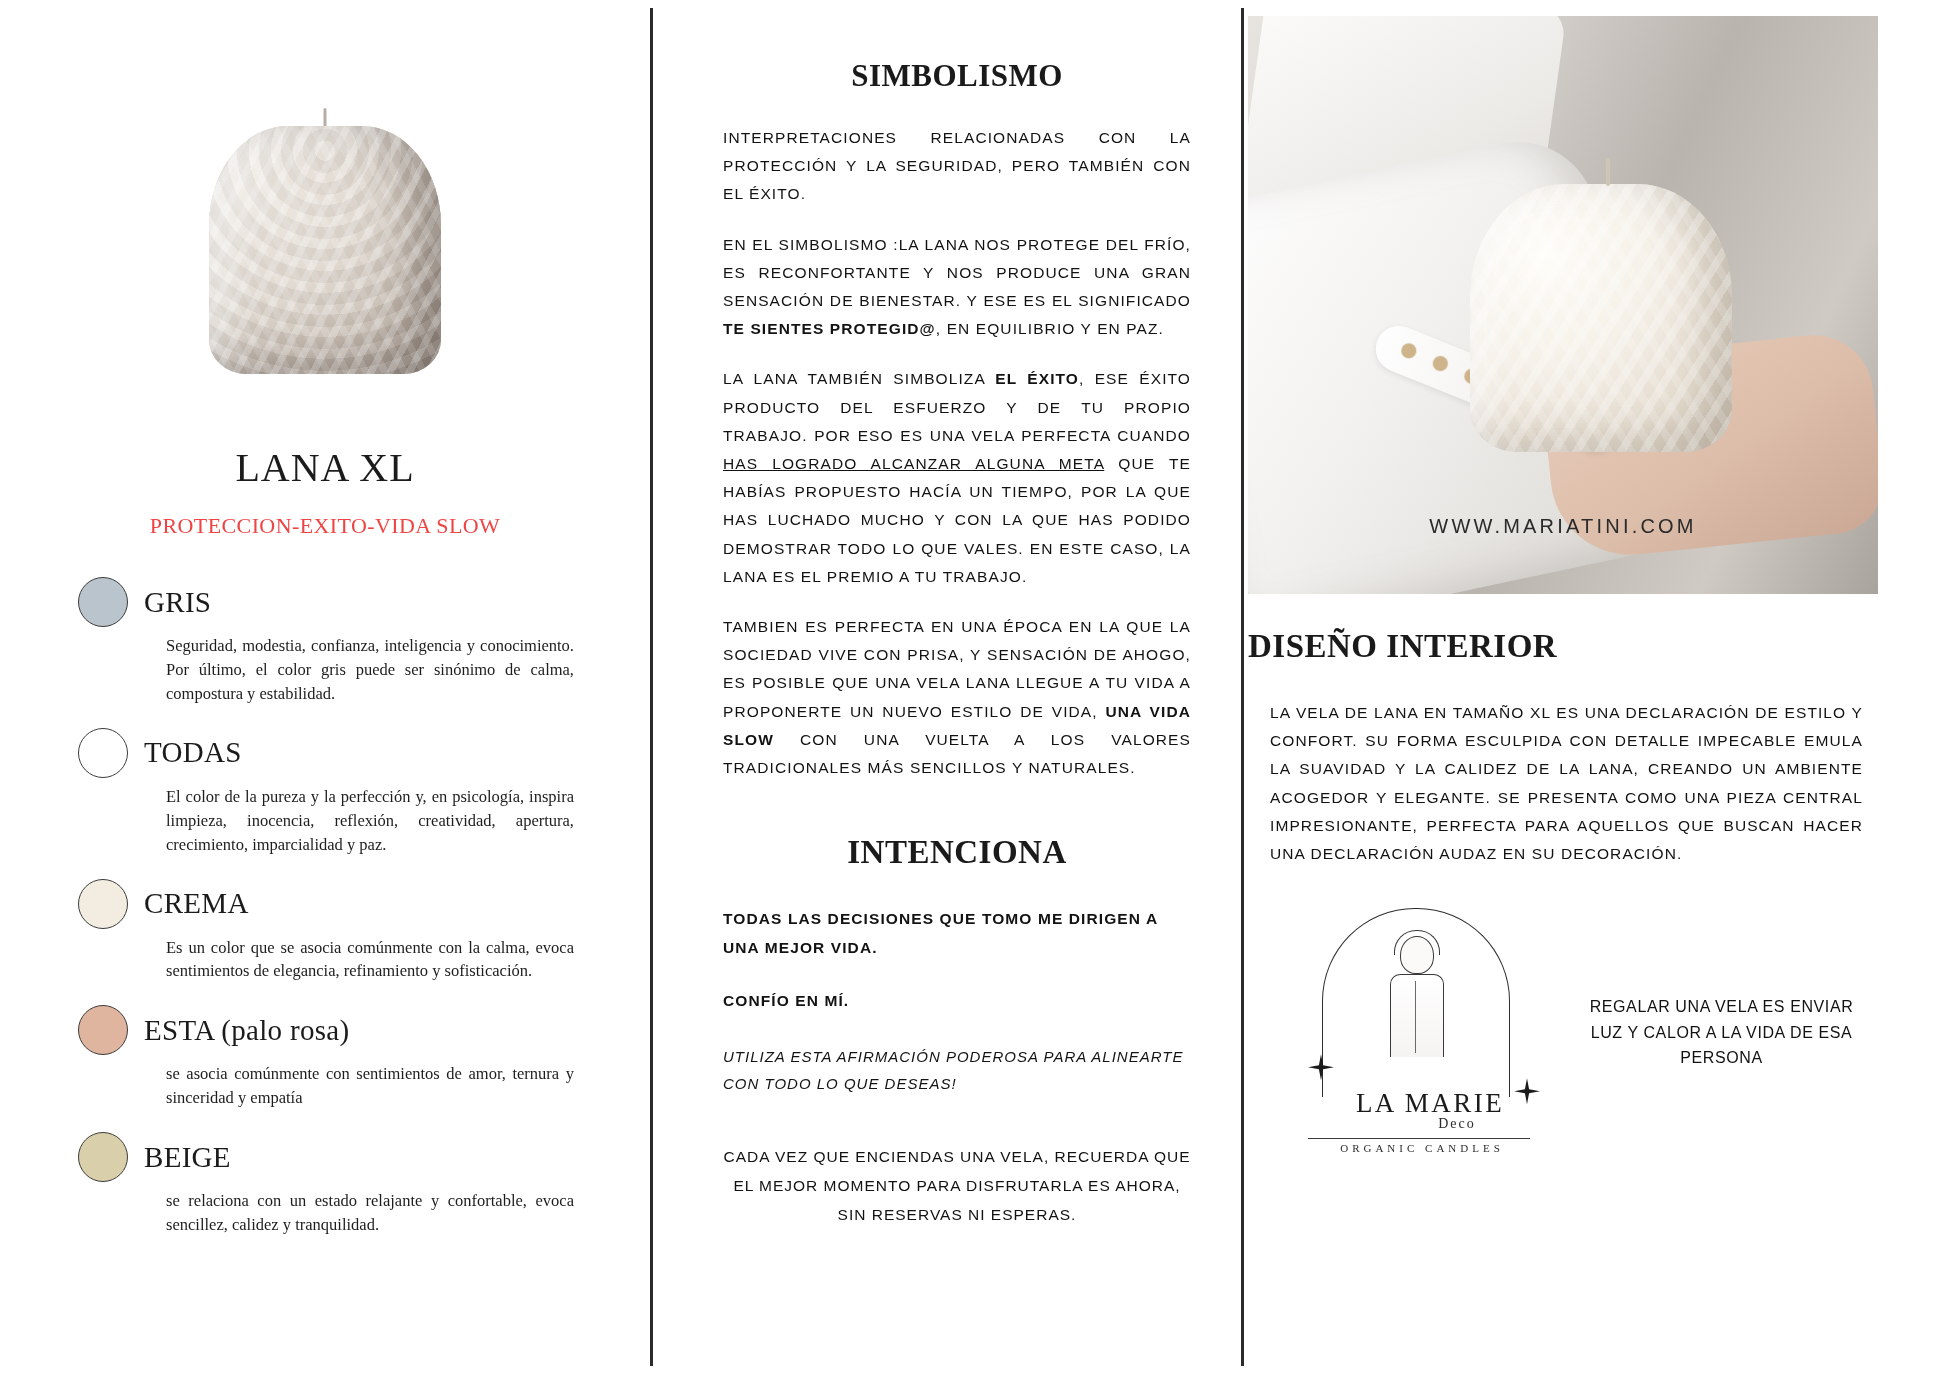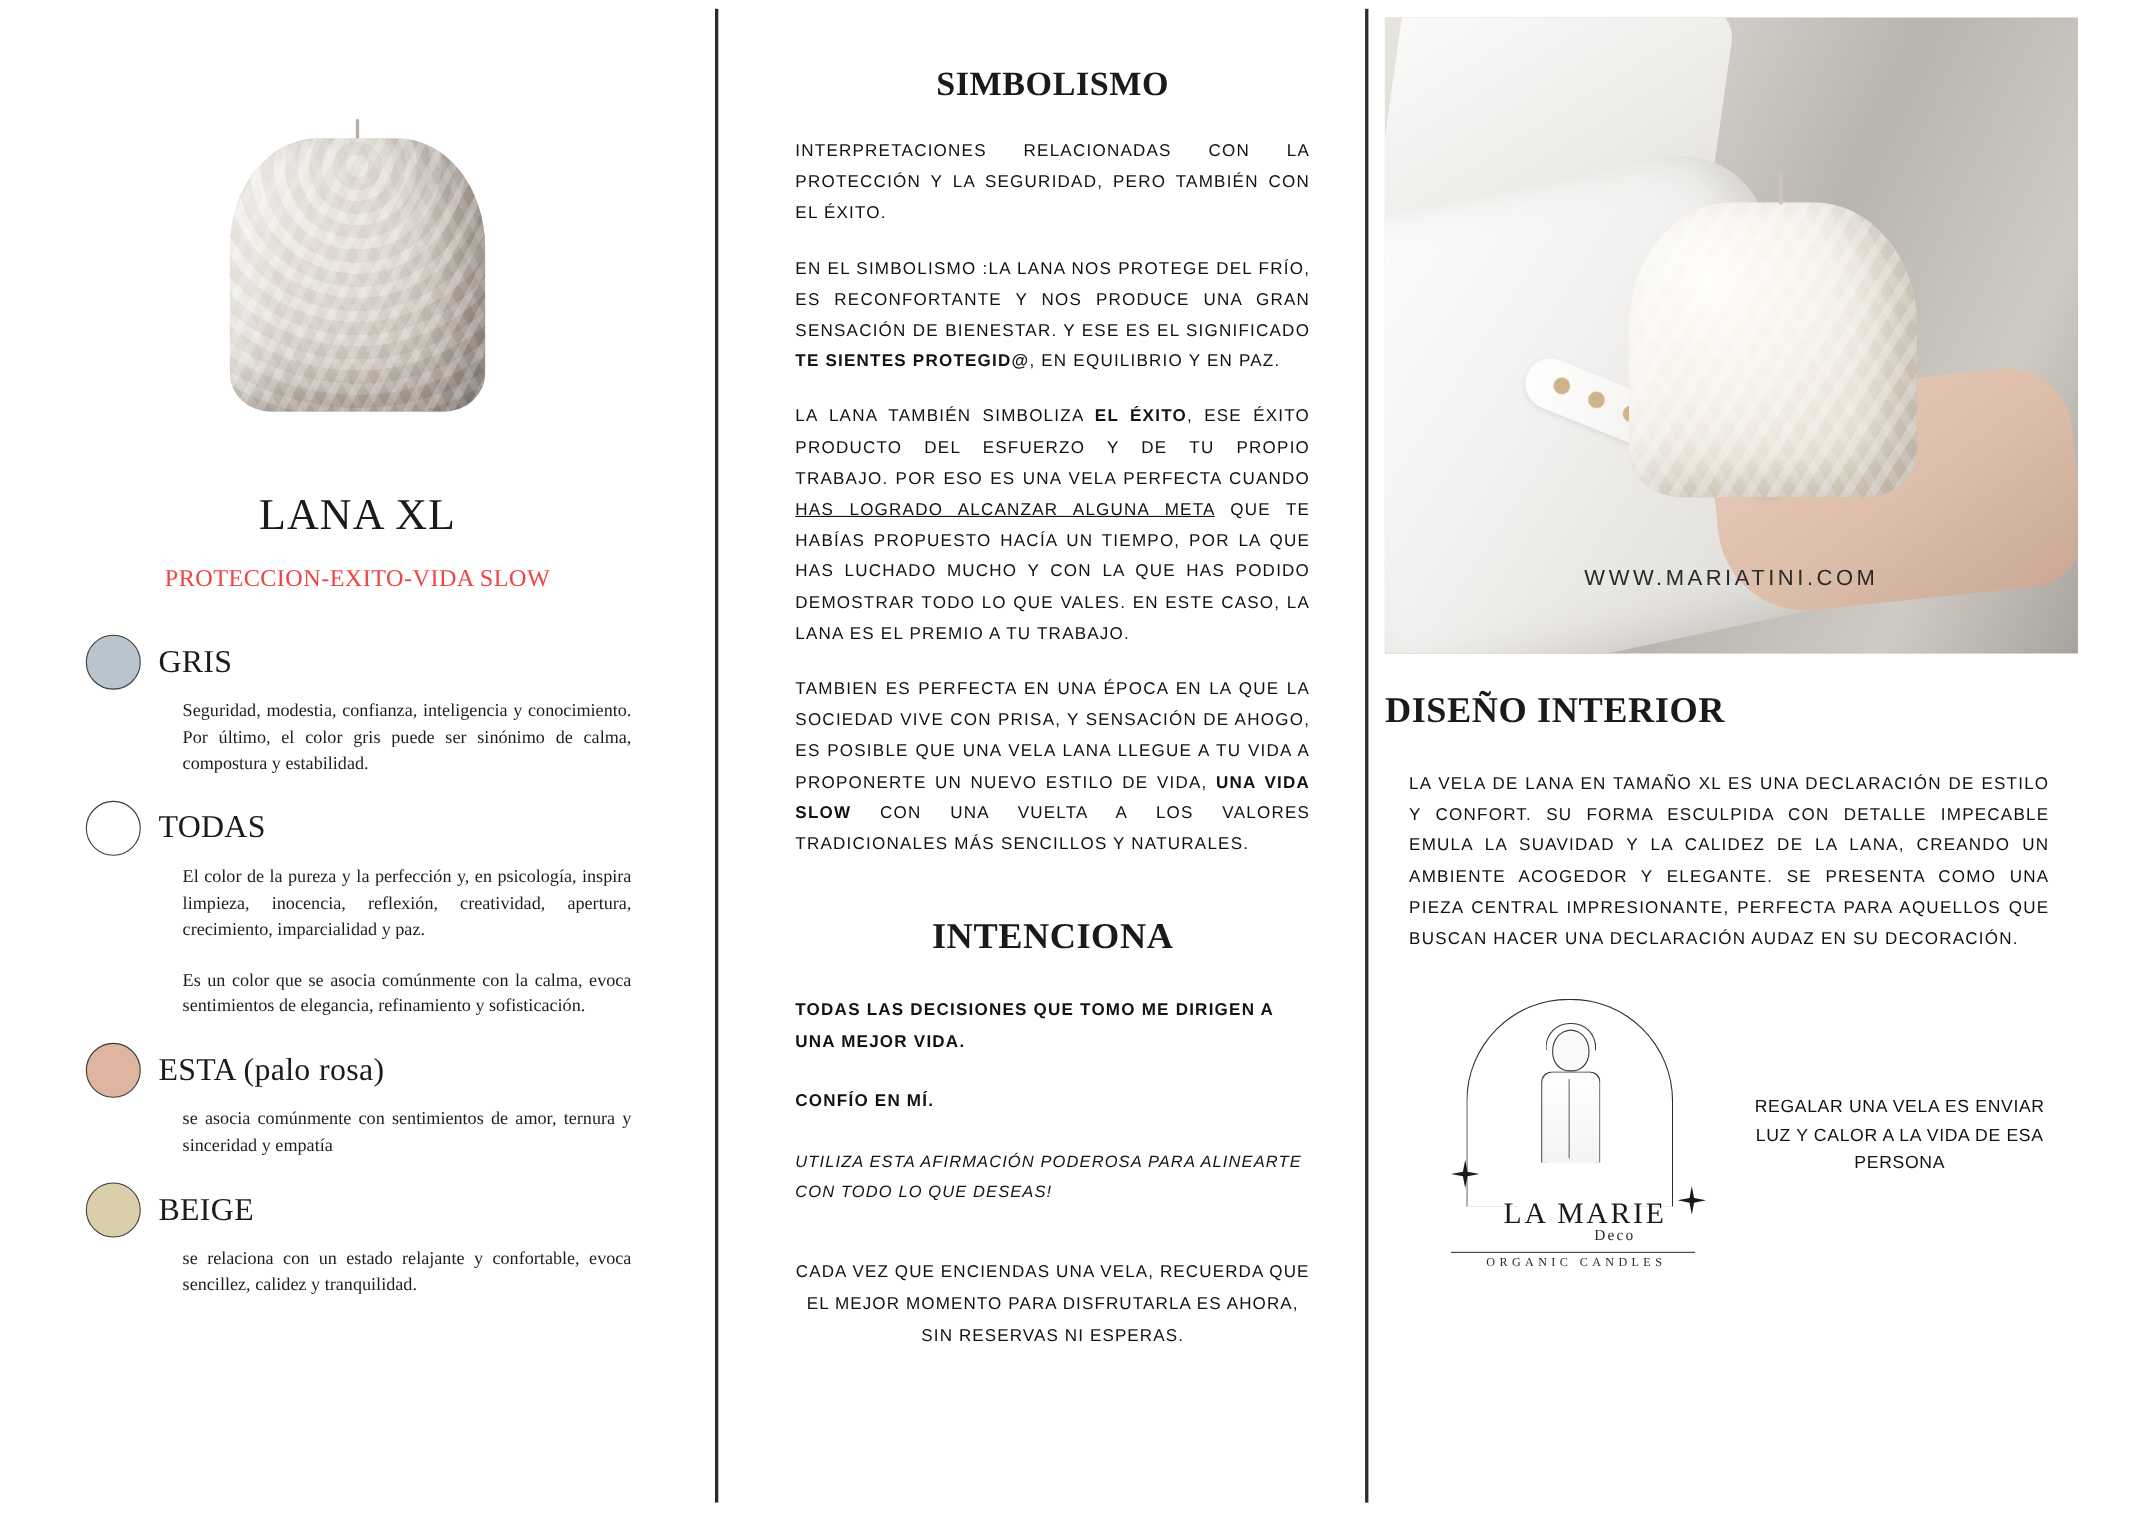--- a/index.html
+++ b/index.html
@@ -38,21 +38,21 @@
     margin: 0;
     height: 100%;
   }
   .panel-mid {
     width: 568px;
     padding: 0 50px;
     margin-left: 20px;
   }
   .panel-right {
     width: 645px;
-    padding: 0 0 0 15px;
+    padding: 0 0 0 4px;
   }
 
   
   .candle-img {
     width: 278px;
     height: 290px;
     margin: 100px auto 0 auto;
     position: relative;
     background: #ffffff;
     overflow: hidden;
@@ -478,20 +478,24 @@
 
       <div class="color-item">
         <div class="color-head">
           <div class="swatch" style="background:#ffffff"></div>
           <div class="color-name">TODAS</div>
         </div>
         <div class="color-desc">El color de la pureza y la perfección y, en psicología, inspira limpieza, inocencia, reflexión, creatividad, apertura, crecimiento, imparcialidad y paz.</div>
       </div>
 
       <div class="color-item">
+        <div class="color-head">
+          <div class="swatch" style="background:#f2ece1"></div>
+          <div class="color-name">CREMA</div>
+        </div>
         <div class="color-desc">Es un color que se asocia comúnmente con la calma, evoca sentimientos de elegancia, refinamiento y sofisticación.</div>
       </div>
 
       <div class="color-item">
         <div class="color-head">
           <div class="swatch" style="background:#e0b5a0"></div>
           <div class="color-name">ESTA (palo rosa)</div>
         </div>
         <div class="color-desc">se asocia comúnmente con sentimientos de amor, ternura y sinceridad y  empatía</div>
       </div>

